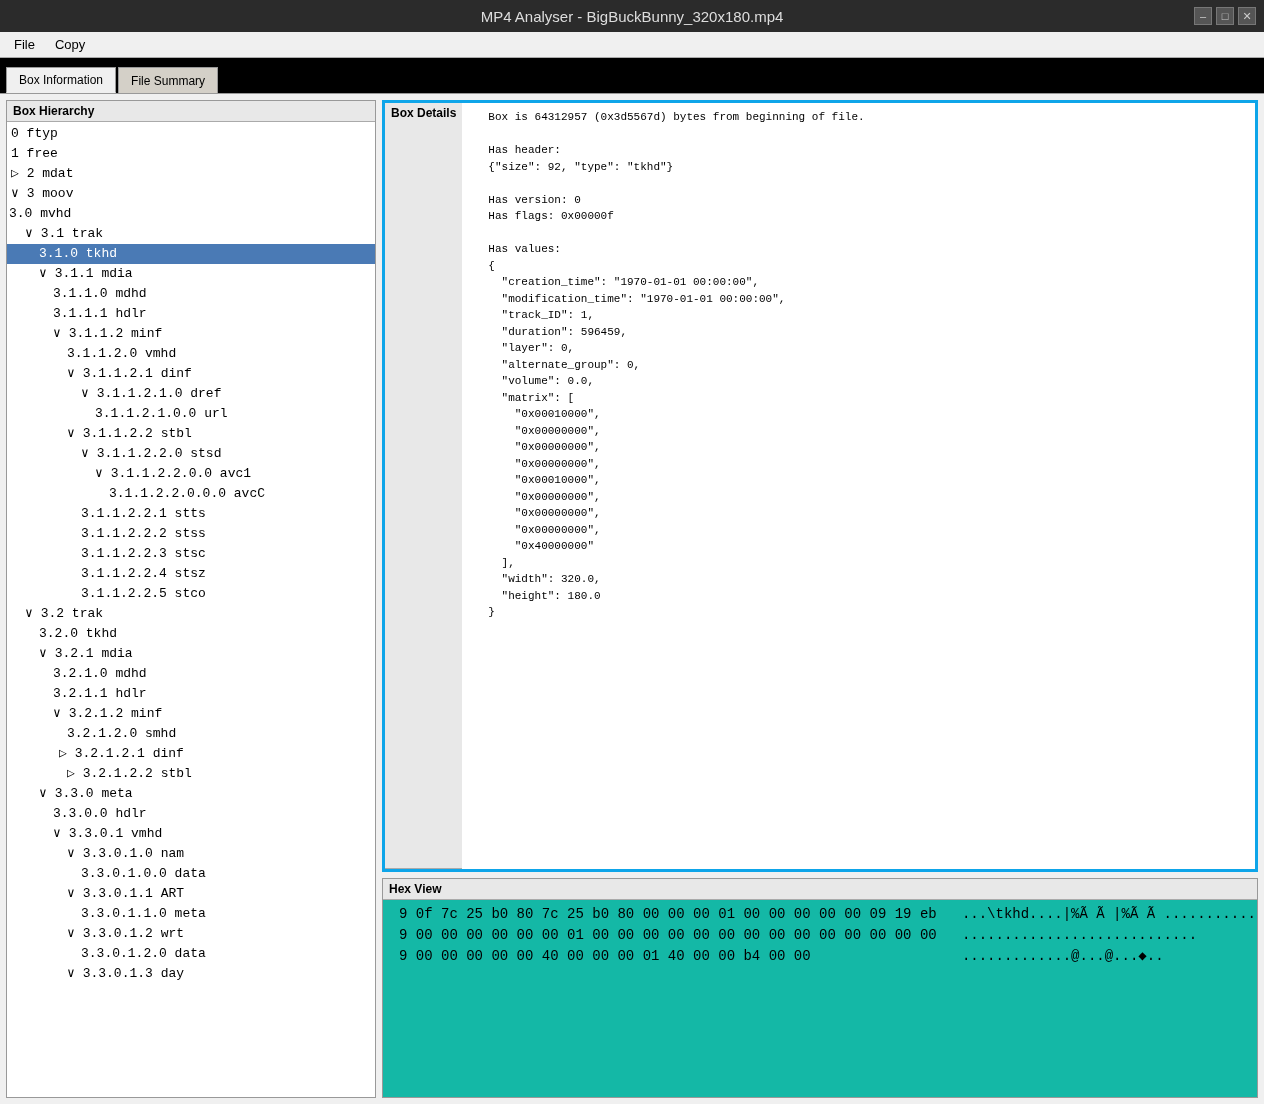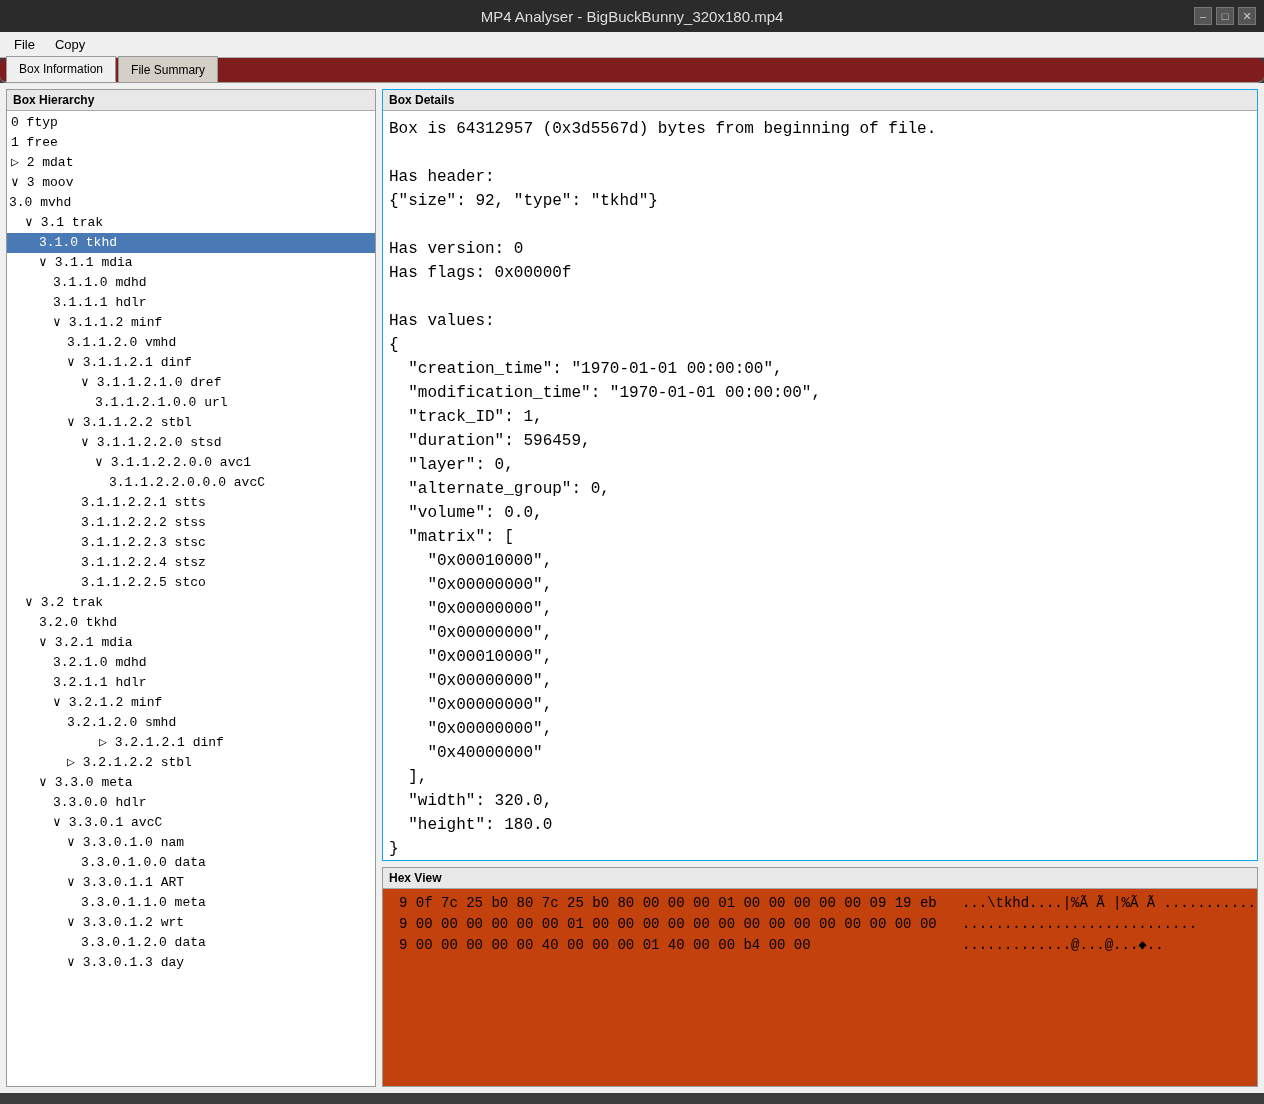--- a/index.html
+++ b/index.html
@@ -61,27 +61,26 @@
     }
     .menu-item {
       font-family: Arial, sans-serif;
       font-size: 13px;
       padding: 2px 8px;
       cursor: pointer;
     }
 
     
     .tab-bar {
-      background: #7f1d1d;
+      background: #000000;
       display: flex;
       align-items: flex-end;
       padding: 4px 6px 0;
-      height: 25px;
+      height: 36px;
       border-bottom: 1px solid #999;
-      border-radius: 7px;
     }
     .tab {
       font-family: Arial, sans-serif;
       font-size: 12px;
       padding: 3px 12px;
       border: 1px solid #999;
       border-bottom: none;
       background: #d4d0c8;
       cursor: pointer;
       margin-right: 2px;
@@ -146,40 +145,40 @@
       flex: 1;
       display: flex;
       flex-direction: column;
       gap: 6px;
       overflow: hidden;
     }
 
     
     .box-details {
       background: #fff;
-      border: 1px solid #0ea5e9;
-      flex: 1;
-      display: flex;
-      flex-direction: column;
+      border: 3px solid #0ea5e9;
+      flex: 1;
+      display: flex;
+      flex-direction: row;
       overflow: hidden;
     }
     .details-content {
       flex: 1;
       overflow-y: auto;
       overflow-x: auto;
-      padding: 6px 6px;
+      padding: 6px 26px;
       font-family: 'Courier New', Courier, monospace;
-      font-size: 16px;
+      font-size: 11px;
       line-height: 1.5;
       white-space: pre;
     }
 
     
     .hex-view {
-      background: #c2410c;
+      background: #14b8a6;
       border: 1px solid #999;
       height: 220px;
       display: flex;
       flex-direction: column;
       overflow: hidden;
     }
     .hex-content {
       flex: 1;
       overflow-y: auto;
       overflow-x: auto;
@@ -247,25 +246,25 @@
         <div class="tree-item" style="padding-left: 74px;">3.1.1.2.2.3 stsc</div>
         <div class="tree-item" style="padding-left: 74px;">3.1.1.2.2.4 stsz</div>
         <div class="tree-item" style="padding-left: 74px;">3.1.1.2.2.5 stco</div>
         <div class="tree-item" style="padding-left: 18px;">∨ 3.2 trak</div>
         <div class="tree-item" style="padding-left: 32px;">3.2.0 tkhd</div>
         <div class="tree-item" style="padding-left: 32px;">∨ 3.2.1 mdia</div>
         <div class="tree-item" style="padding-left: 46px;">3.2.1.0 mdhd</div>
         <div class="tree-item" style="padding-left: 46px;">3.2.1.1 hdlr</div>
         <div class="tree-item" style="padding-left: 46px;">∨ 3.2.1.2 minf</div>
         <div class="tree-item" style="padding-left: 60px;">3.2.1.2.0 smhd</div>
-        <div class="tree-item" style="padding-left: 92px;">▷ 3.2.1.2.1 dinf</div>
+        <div class="tree-item" style="padding-left: 52px;">▷ 3.2.1.2.1 dinf</div>
         <div class="tree-item" style="padding-left: 60px;">▷ 3.2.1.2.2 stbl</div>
         <div class="tree-item" style="padding-left: 32px;">∨ 3.3.0 meta</div>
         <div class="tree-item" style="padding-left: 46px;">3.3.0.0 hdlr</div>
-        <div class="tree-item" style="padding-left: 46px;">∨ 3.3.0.1 avcC</div>
+        <div class="tree-item" style="padding-left: 46px;">∨ 3.3.0.1 vmhd</div>
         <div class="tree-item" style="padding-left: 60px;">∨ 3.3.0.1.0 nam</div>
         <div class="tree-item" style="padding-left: 74px;">3.3.0.1.0.0 data</div>
         <div class="tree-item" style="padding-left: 60px;">∨ 3.3.0.1.1 ART</div>
         <div class="tree-item" style="padding-left: 74px;">3.3.0.1.1.0 meta</div>
         <div class="tree-item" style="padding-left: 60px;">∨ 3.3.0.1.2 wrt</div>
         <div class="tree-item" style="padding-left: 74px;">3.3.0.1.2.0 data</div>
         <div class="tree-item" style="padding-left: 60px;">∨ 3.3.0.1.3 day</div>
       </div>
   </div>
 

